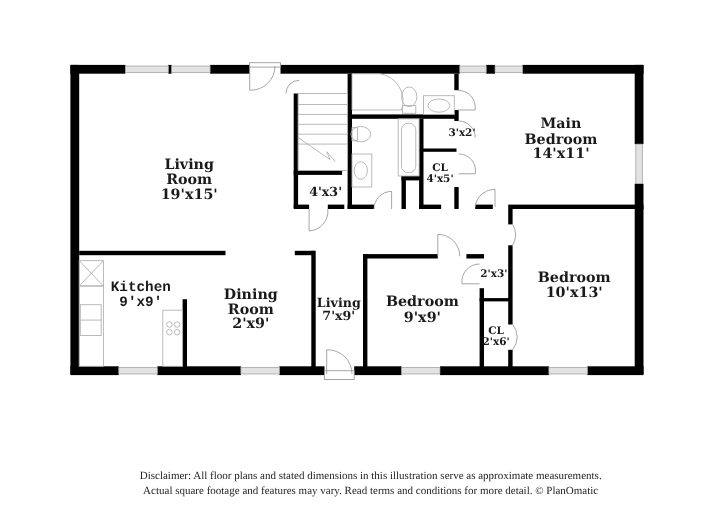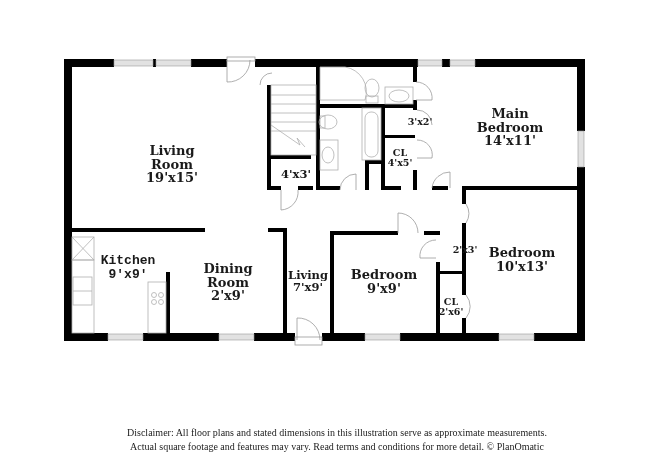--- a/index.html
+++ b/index.html
@@ -208,21 +208,21 @@
 
 <div class="label sm" style="left:376px; top:122px;margin-left:44px;">
   <div>3'x2'</div>
 </div>
 
 <div class="label sm" style="left:400px; top:158px;">
   <div>CL</div>
   <div>4'x5'</div>
 </div>
 
-<div class="label sm" style="left:465px; top:250px;">
+<div class="label sm" style="left:449px; top:250px;">
   <div>2'x3'</div>
 </div>
 
 <div class="label sm" style="left:451px; top:307px;">
   <div>CL</div>
   <div>2'x6'</div>
 </div>
 
 <div class="disclaimer">
   <div>Disclaimer: All floor plans and stated dimensions in this illustration serve as approximate measurements.</div>

